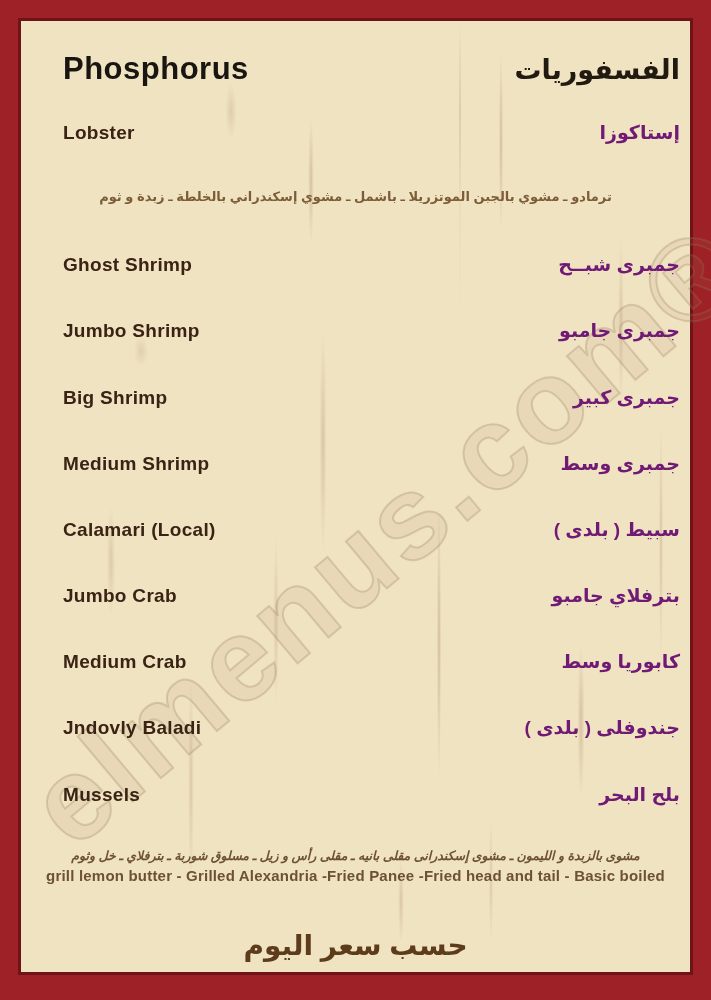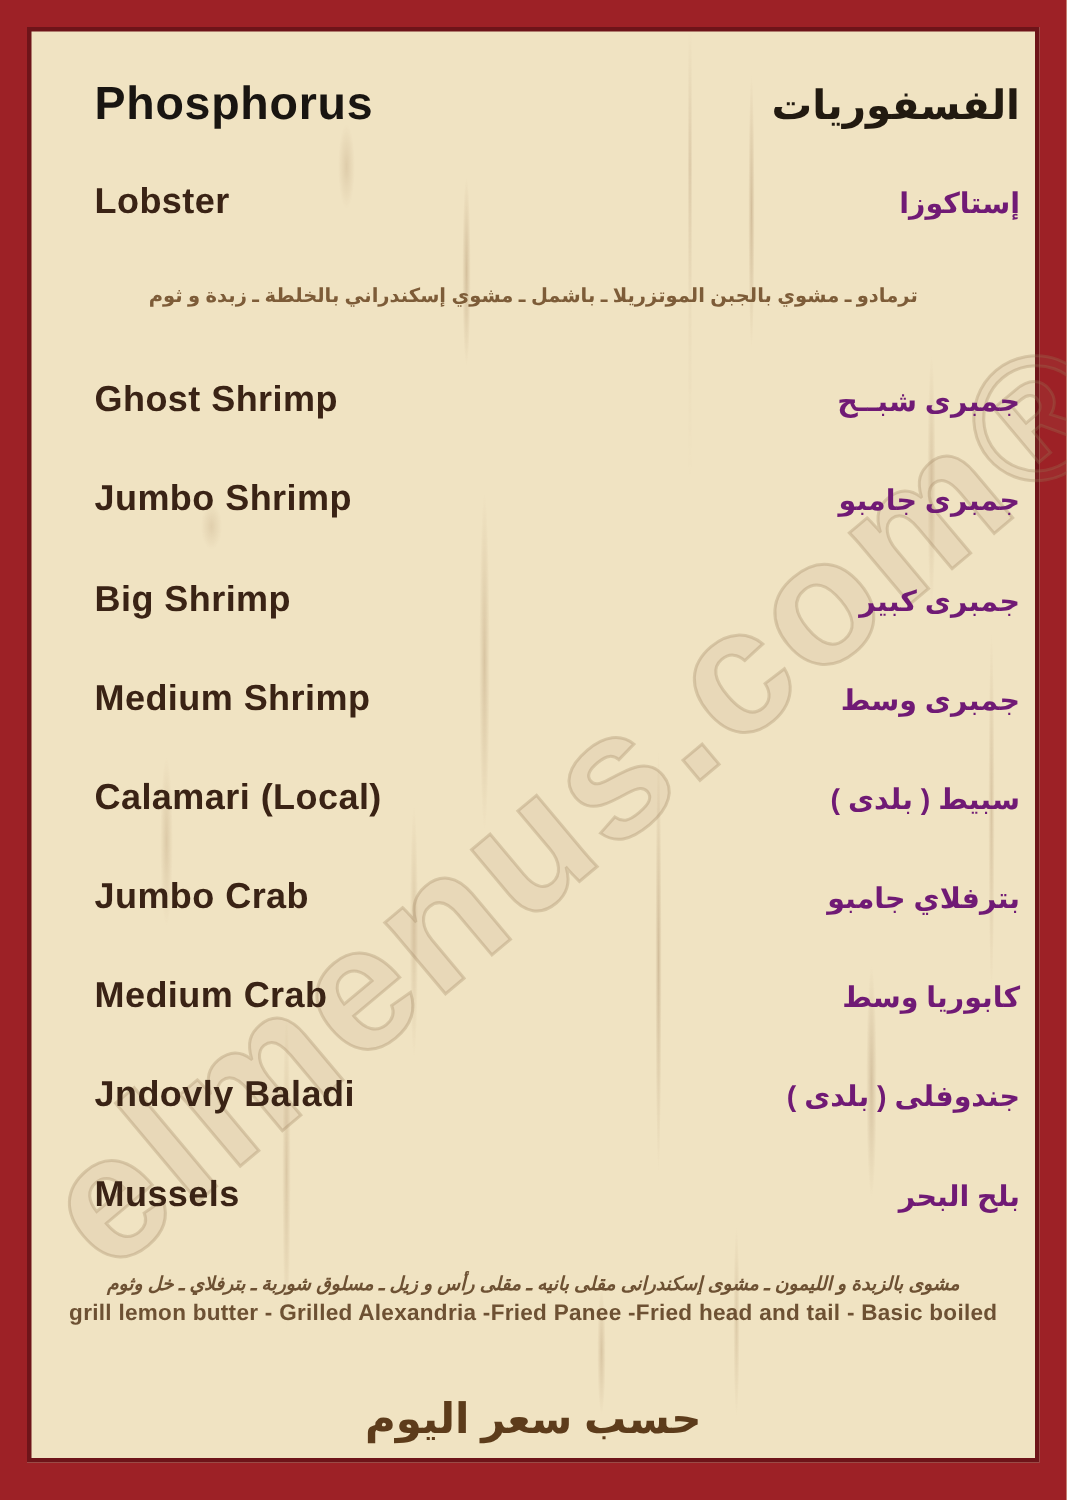--- a/index.html
+++ b/index.html
@@ -58,21 +58,21 @@
   }
   .row{
     position:absolute;left:0;
     width:100%;
     box-sizing:border-box;
     padding:0 26px 0 26px;
     display:flex;justify-content:space-between;align-items:baseline;margin-left:16px;
   }
   .hdr-en{font-size:31px;font-weight:bold;color:#191511;letter-spacing:.5px;}
   .hdr-ar{font-size:27px;font-weight:bold;color:#221a10;}
-  .item-en{font-size:24px;font-weight:bold;color:#3a2315;letter-spacing:.3px;}
+  .item-en{font-size:19px;font-weight:bold;color:#3a2315;letter-spacing:.3px;}
   .item-ar{font-size:19px;font-weight:bold;color:#701a75;}
   .center-note{
     position:absolute;left:0;width:100%;
     text-align:center;
     color:#7d5c38;
     font-weight:bold;
     font-size:13px;
   }
   .bottom-ar{font-size:12.5px;color:#6d5133;font-weight:bold;}
   .bottom-en{font-size:15px;color:#6d5133;font-weight:bold;letter-spacing:.2px;}

